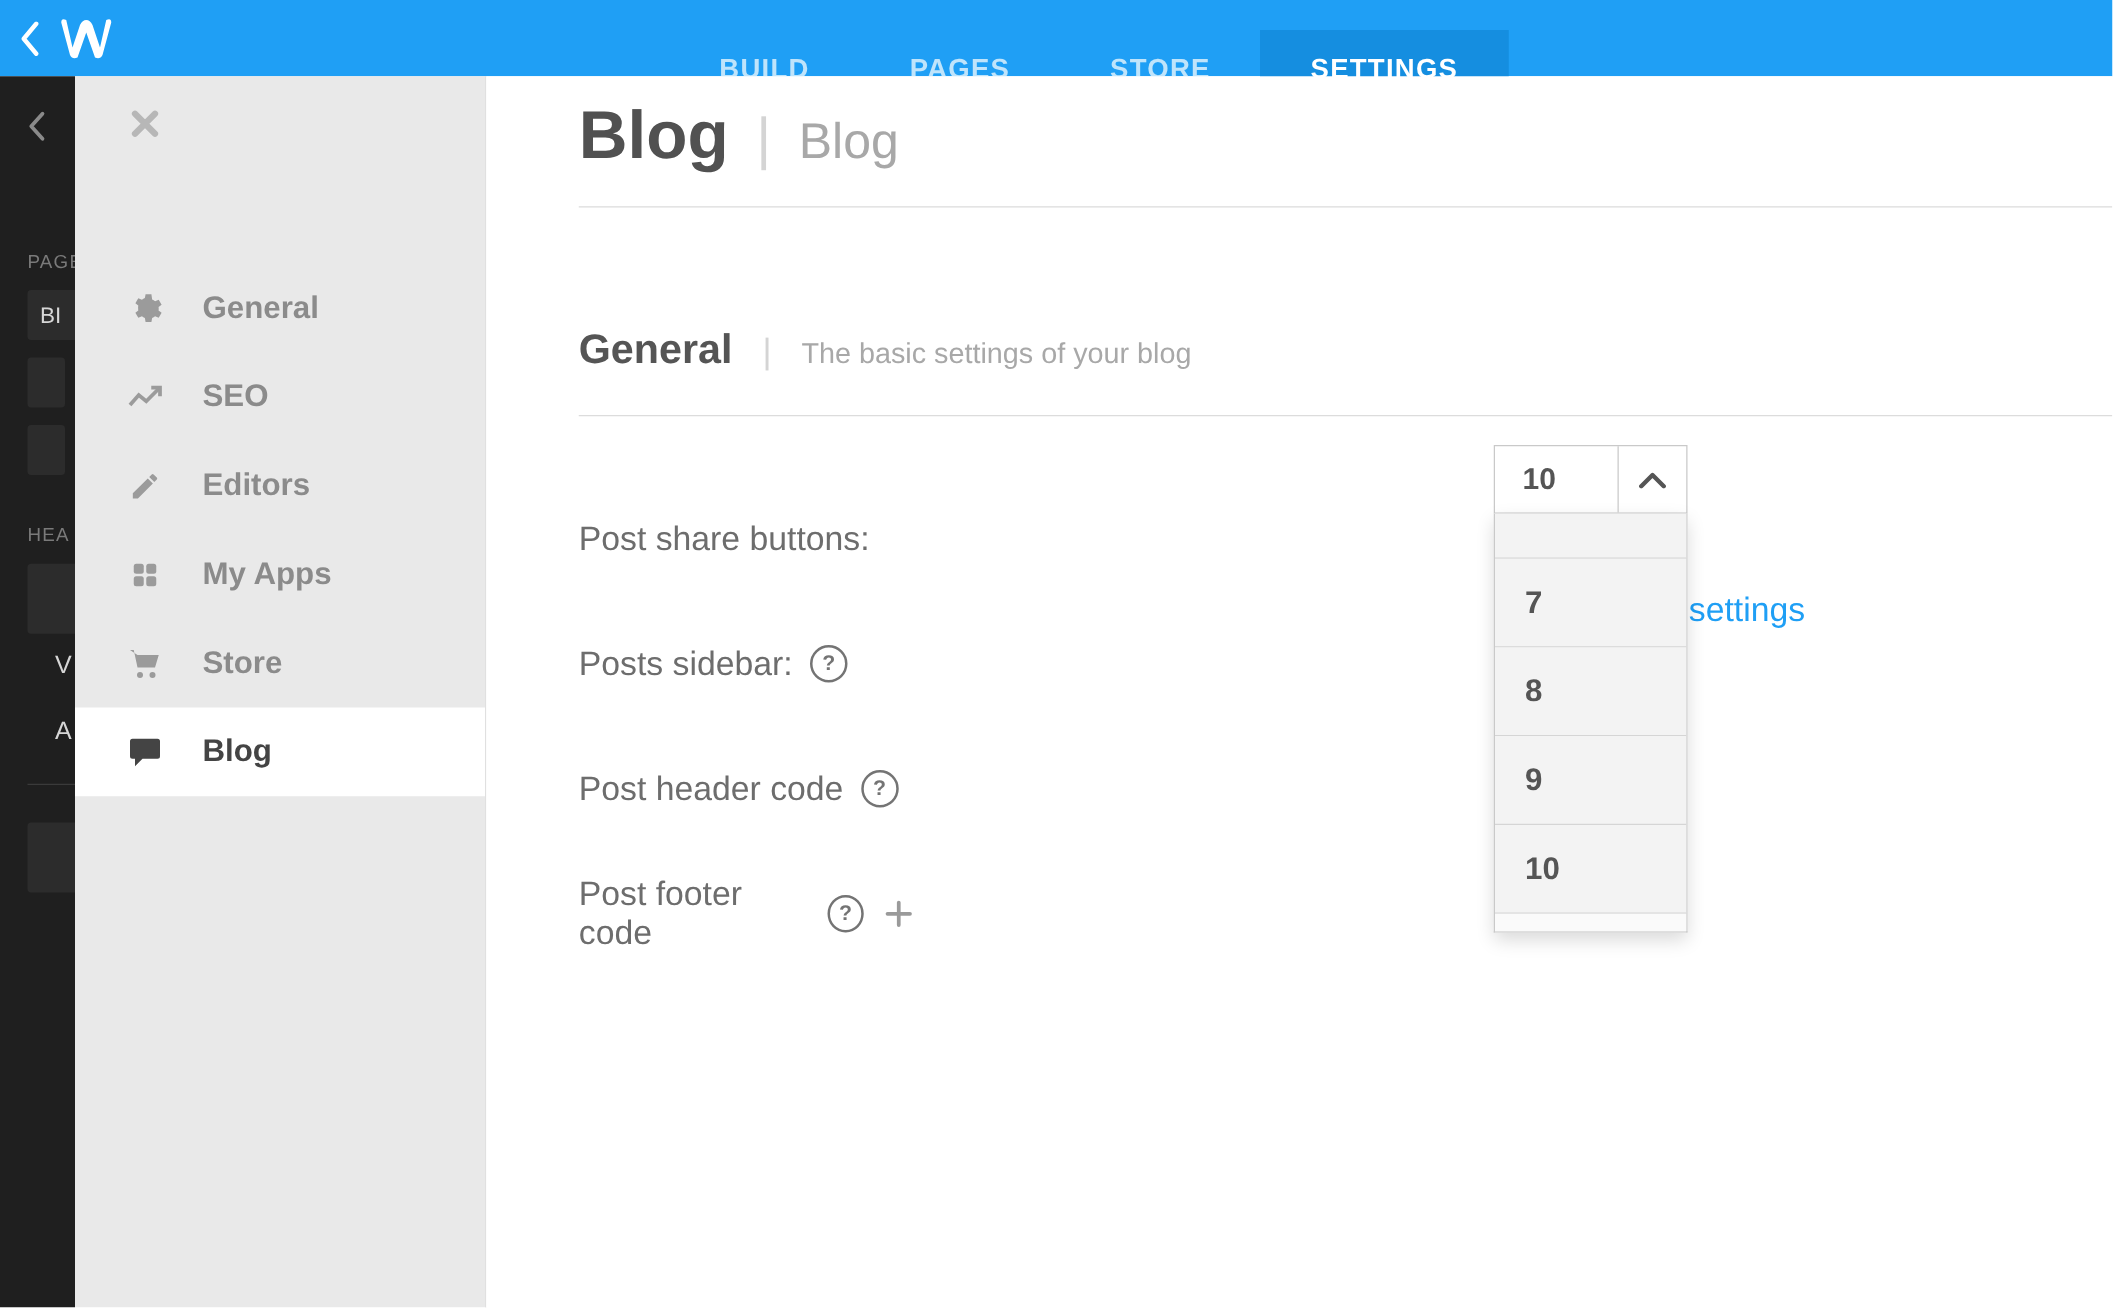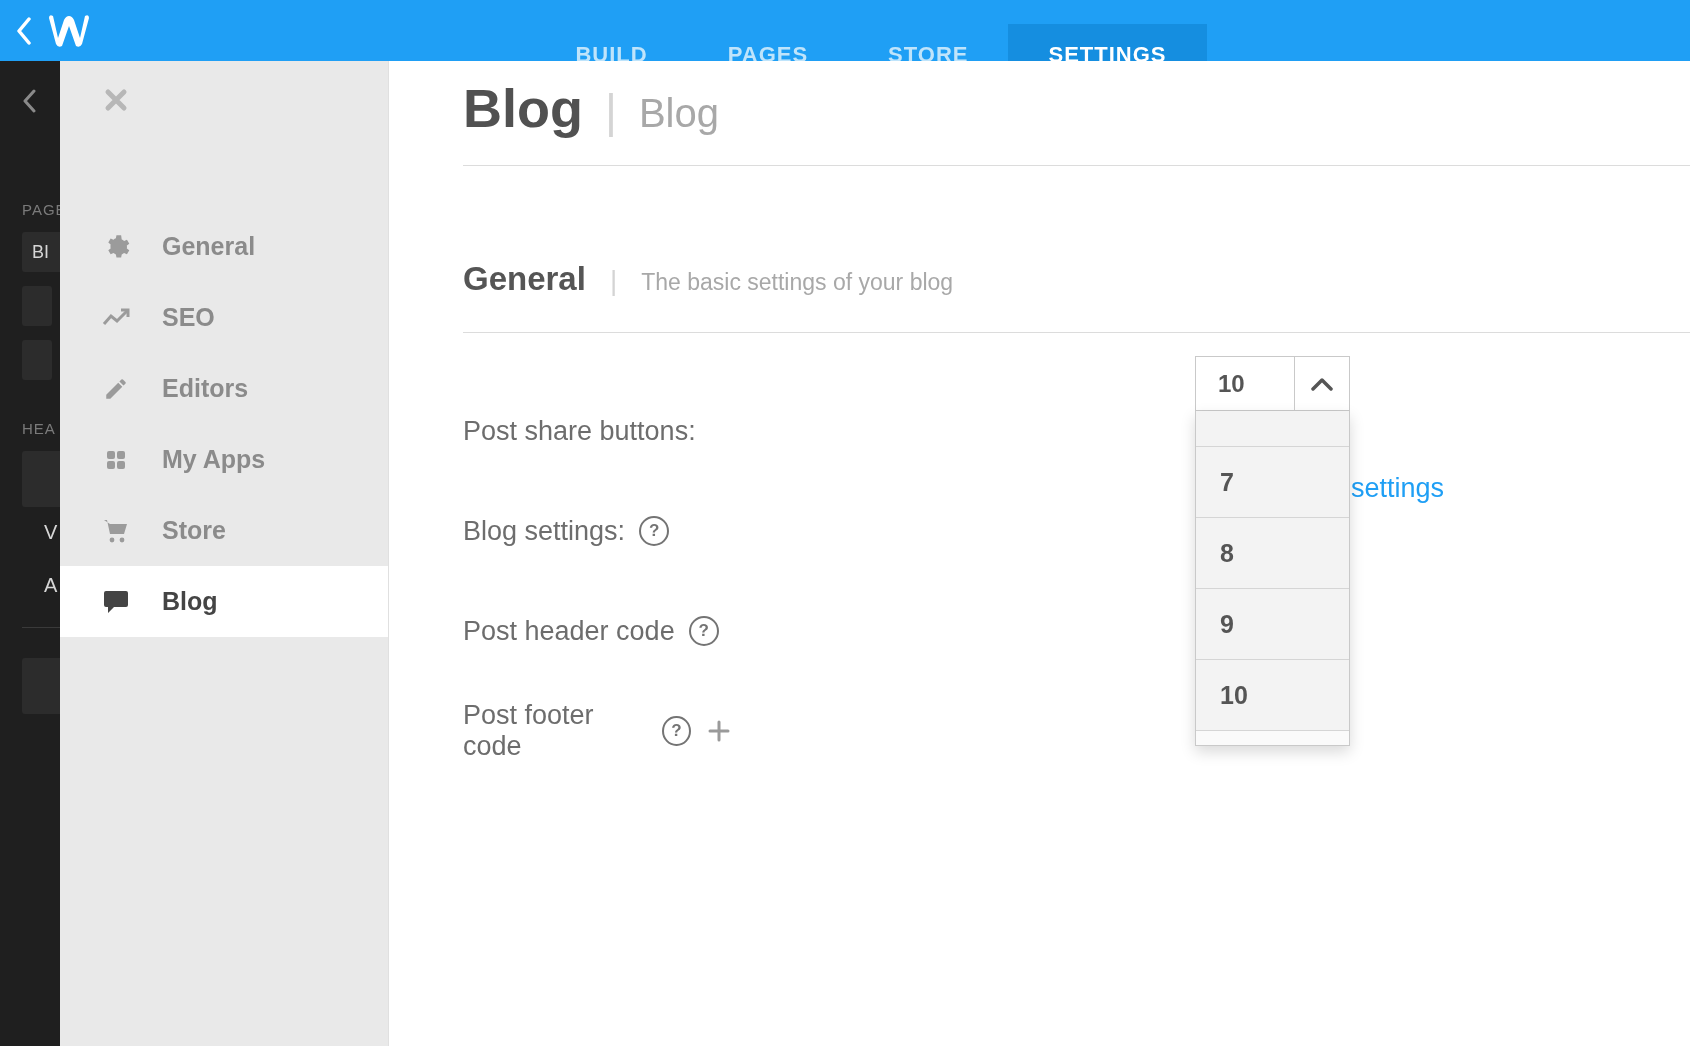--- a/index.html
+++ b/index.html
@@ -382,21 +382,21 @@
       <span class="desc">The basic settings of your blog</span>
     </div>
     <hr class="rule2">
 
     <div class="fields">
       <div class="fieldrow">
         <div class="label">Post share buttons:</div>
       </div>
       <div class="fieldrow">
         <div class="label">
-          <span>Blog settings:</span>
+          <span>Posts sidebar:</span>
           <span class="q">?</span>
         </div>
       </div>
       <div class="fieldrow">
         <div class="label">
           <span>Post header code</span>
           <span class="q">?</span>
         </div>
       </div>
       <div class="fieldrow">

